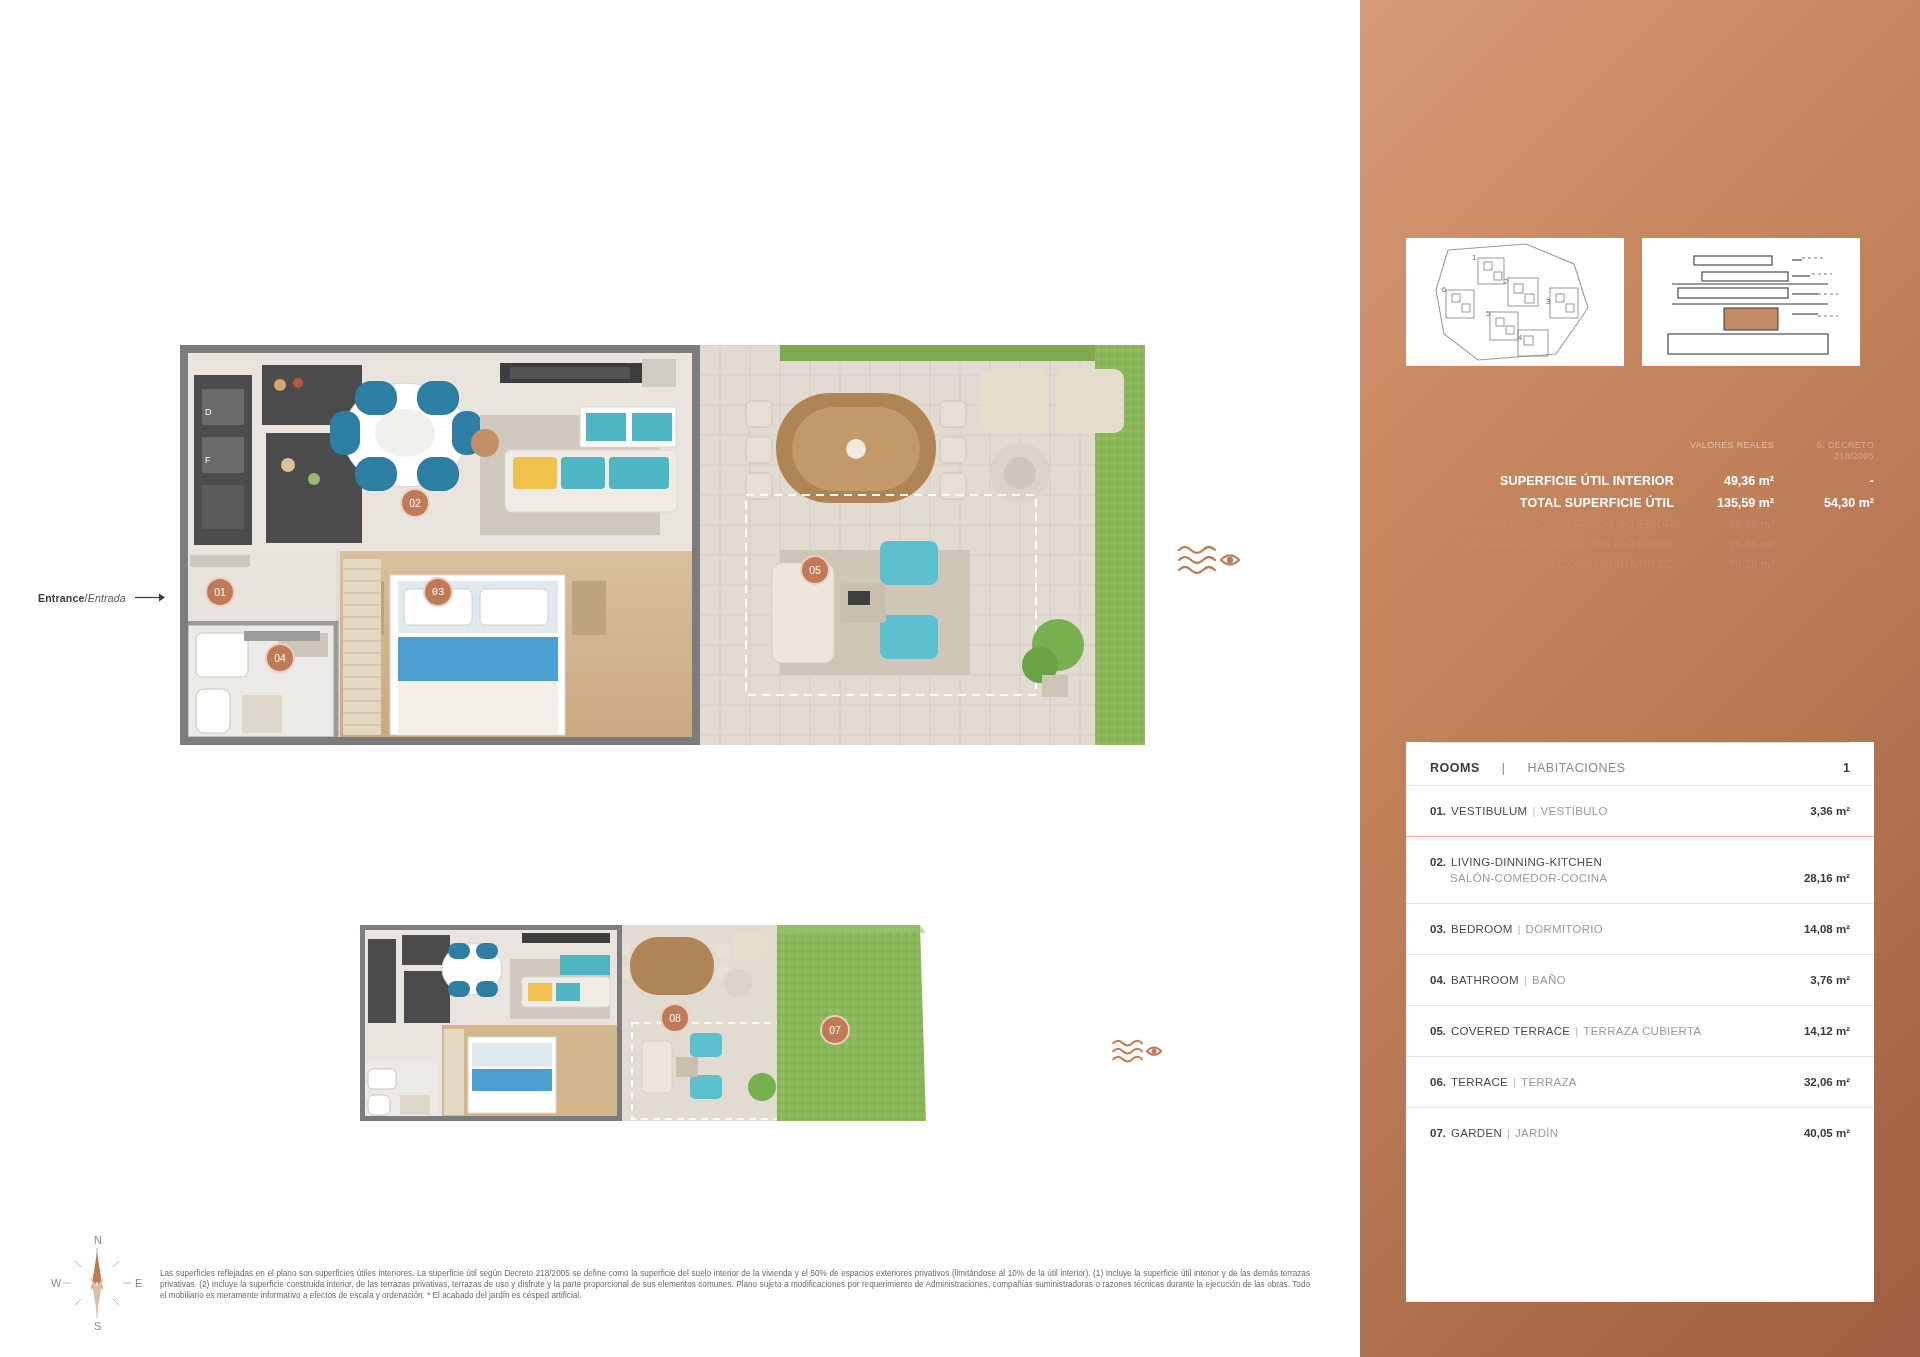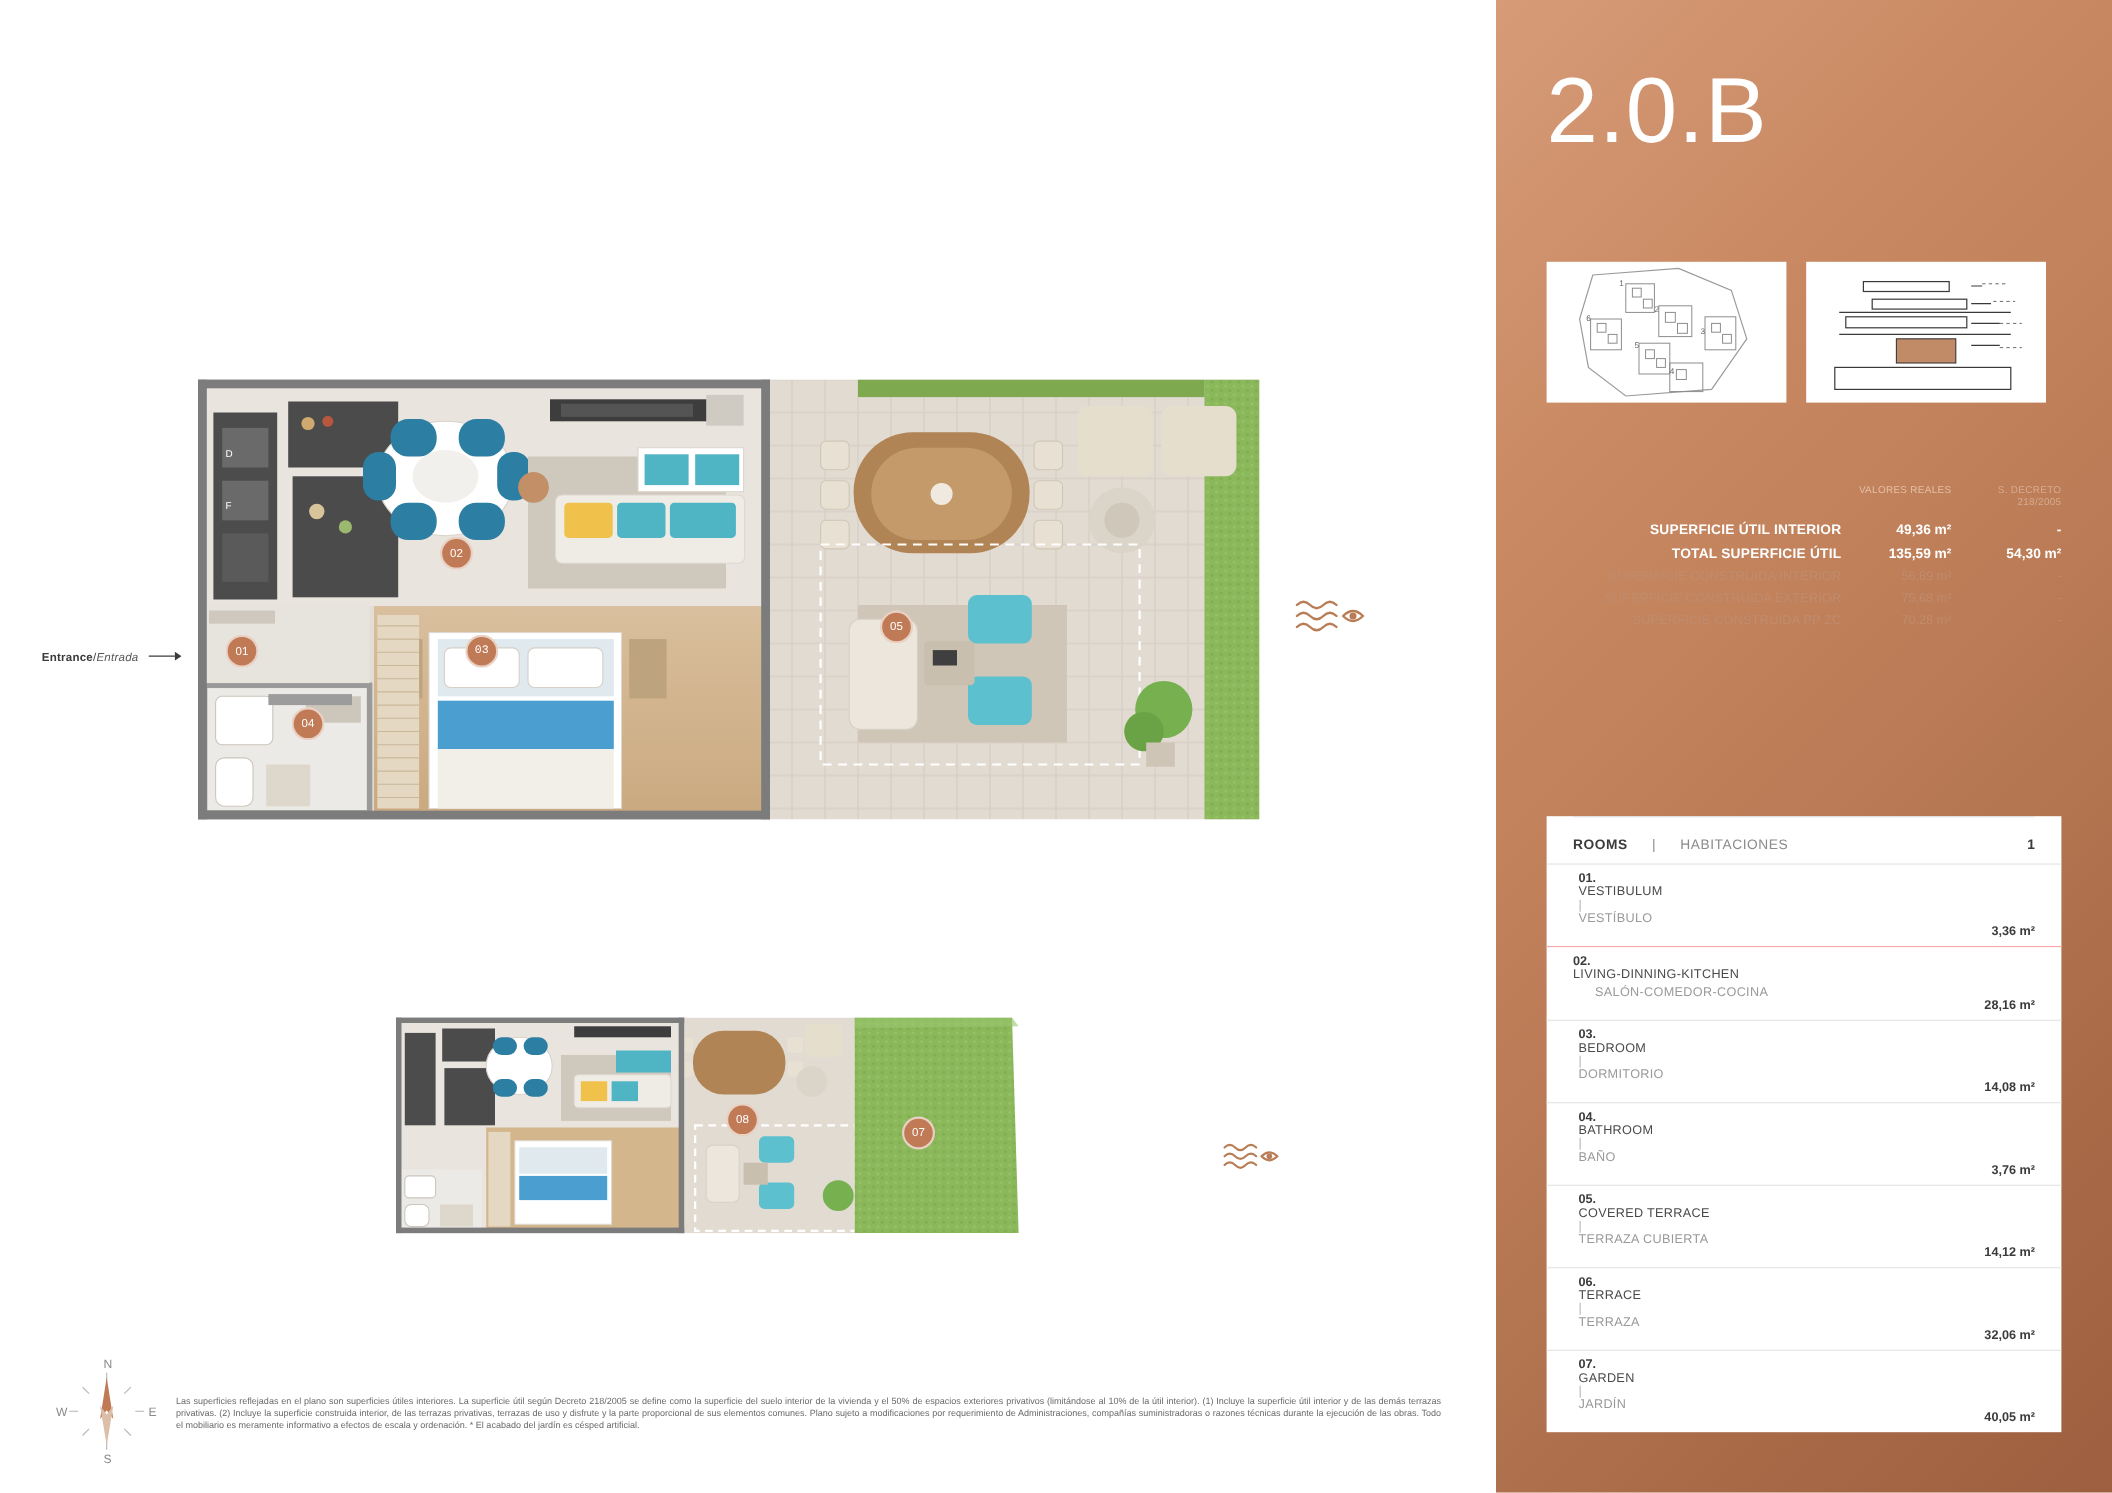--- a/index.html
+++ b/index.html
@@ -59,21 +59,21 @@
   }
   .rooms-sep{ height:1px; background:#ddd; margin:0 24px 14px; }
   .rooms-head{
     display:flex; align-items:center; padding:4px 24px 10px; font-size:12.5px; color:#3b3b3b;gap:16px;
   }
   .rooms-head .h1{ font-weight:bold; letter-spacing:.5px;}
   .rooms-head .h2{ color:#8c8c8c; margin-left:6px; letter-spacing:.5px;}
   .rooms-head .hv{ margin-left:auto; font-weight:bold; font-size:12.5px;}
   .room-row{
     display:flex; align-items:baseline; border-top:1px solid #e3e3e3;
-    padding:7px 24px; font-size:11.5px; color:#4a4a4a;flex-direction:column;
+    padding:19px 24px; font-size:11.5px; color:#4a4a4a;
   }
   .room-row .num{ font-weight:bold; color:#3b3b3b; margin-right:5px;}
   .room-row .en{ color:#4a4a4a; letter-spacing:.3px;}
   .room-row .sep{ color:#b5b5b5; margin:0 5px;}
   .room-row .es{ color:#9a9a9a; letter-spacing:.3px;}
   .room-row .area{ margin-left:auto; font-weight:bold; color:#3b3b3b; font-size:11.5px;}
   .room-row.sub{ border-top:none; padding-top:2px; padding-left:44px;}
   .room-row.noline{ border-top:1px solid #fca5a5; padding-bottom:2px;}
 
   
@@ -389,21 +389,20 @@
       </g>
       <polygon points="52,22 58,60 52,52 46,60" fill="#c07a55"></polygon>
       <polygon points="52,84 46,48 52,56 58,48" fill="#dcbfa8"></polygon>
     </svg>
   </div>
 
   <div class="disclaimer">Las superficies reflejadas en el plano son superficies útiles interiores. La superficie útil según Decreto 218/2005 se define como la superficie del suelo interior de la vivienda y el 50% de espacios exteriores privativos (limitándose al 10% de la útil interior). (1) Incluye la superficie útil interior y de las demás terrazas privativas. (2) Incluye la superficie construida interior, de las terrazas privativas, terrazas de uso y disfrute y la parte proporcional de sus elementos comunes. Plano sujeto a modificaciones por requerimiento de Administraciones, compañías suministradoras o razones técnicas durante la ejecución de las obras. Todo el mobiliario es meramente informativo a efectos de escala y ordenación. * El acabado del jardín es césped artificial.</div>
 
   <div class="right-panel">
 
-    <div class="plan-code">2.0.B</div>
 
     <div class="mini-boxes">
       <div class="mini-box">
         <svg width="218" height="128" viewBox="0 0 218 128">
           <polygon points="42,12 120,6 168,26 182,70 150,116 72,122 38,96 30,52" fill="#ffffff" stroke="#9b9b9b" stroke-width="1.1"></polygon>
           <g fill="none" stroke="#8c8c8c" stroke-width=".9">
             <rect x="72" y="20" width="26" height="26"></rect>
               <rect x="78" y="24" width="8" height="8"></rect>
               <rect x="88" y="34" width="8" height="8"></rect>
             <rect x="40" y="52" width="28" height="28"></rect>

